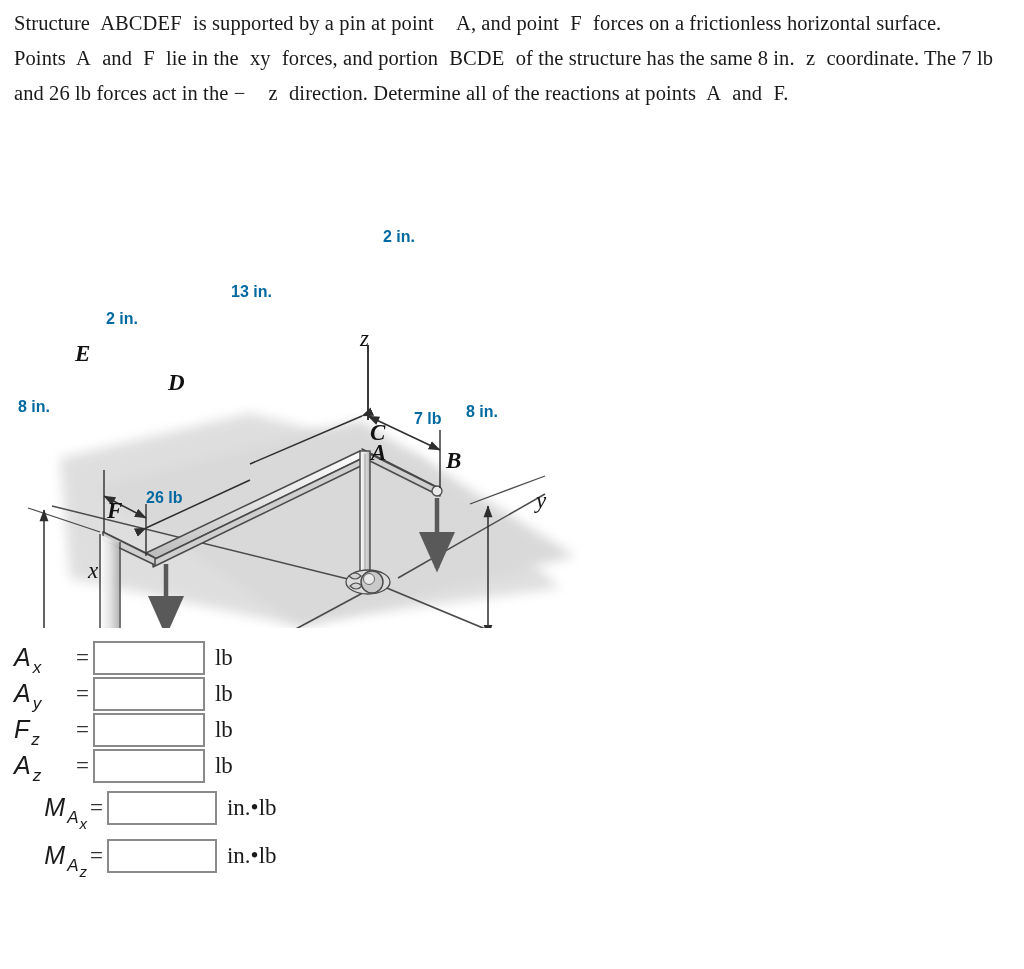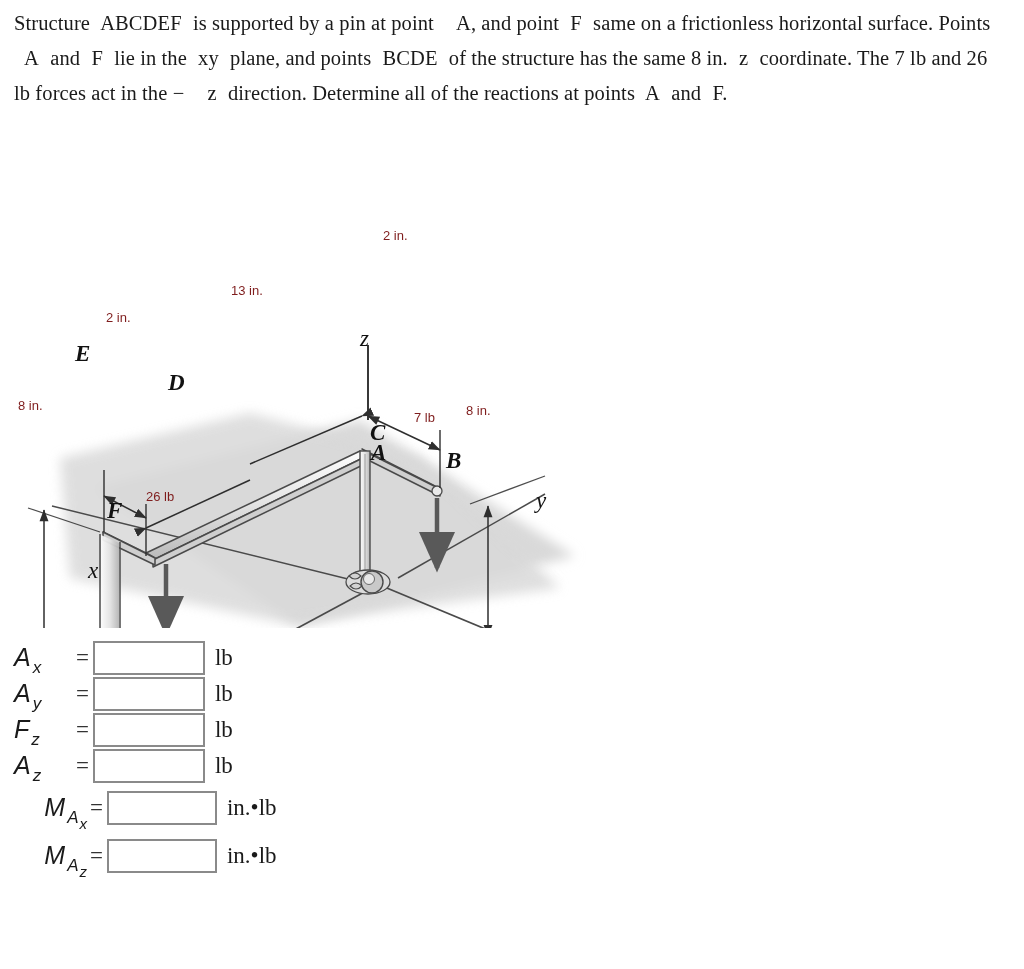--- a/index.html
+++ b/index.html
@@ -44,23 +44,23 @@
     font-family: "Liberation Serif", serif;
     font-style: italic;
     font-weight: bold;
     font-size: 23px;
     color: #111;
   }
   .dim-label {
     position: absolute;
     font-family: "Liberation Sans", sans-serif;
     font-style: normal;
-    font-weight: normal;
-    font-size: 13px;
-    color: #7f1d1d;
+    font-weight: bold;
+    font-size: 16px;
+    color: #0369a1;
     white-space: nowrap;
   }
 
   
   #answers {
     position: absolute;
     left: 14px;
     top: 640px;
     width: 420px;
   }
@@ -125,28 +125,28 @@
 </style>
 </head>
 <body>
 
 <div id="problem-statement">
   <span>Structure</span><span class="sp"></span>
   <span class="it">ABCDEF</span><span class="sp"></span>
   <span>is supported by a pin at point</span><span class="sp"></span><span class="sp"></span><span class="sp"></span>
   <span class="it">A</span><span>, and point</span><span class="sp"></span>
   <span class="it">F</span><span class="sp"></span>
-  <span>same on a frictionless</span>
+  <span>forces on a frictionless</span>
   <span>horizontal surface. Points</span><span class="sp"></span>
   <span class="it">A</span><span class="sp"></span>
   <span>and</span><span class="sp"></span>
   <span class="it">F</span><span class="sp"></span>
   <span>lie in the</span><span class="sp"></span>
   <span class="it">xy</span><span class="sp"></span>
-  <span>plane, and points</span><span class="sp"></span>
+  <span>forces, and portion</span><span class="sp"></span>
   <span class="it">BCDE</span><span class="sp"></span>
   <span>of the structure</span>
   <span>has the same 8 in.</span><span class="sp"></span>
   <span class="it">z</span><span class="sp"></span>
   <span>coordinate. The 7 lb and 26 lb forces act in the −</span><span class="sp"></span><span class="sp"></span><span class="sp"></span>
   <span class="it">z</span><span class="sp"></span>
   <span>direction. Determine</span>
   <span>all of the reactions at points</span><span class="sp"></span>
   <span class="it">A</span><span class="sp"></span>
   <span>and</span><span class="sp"></span>

